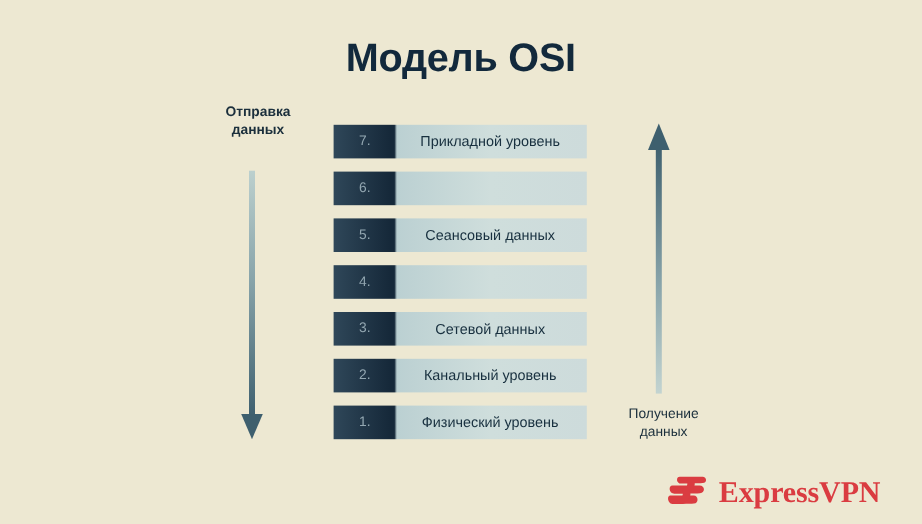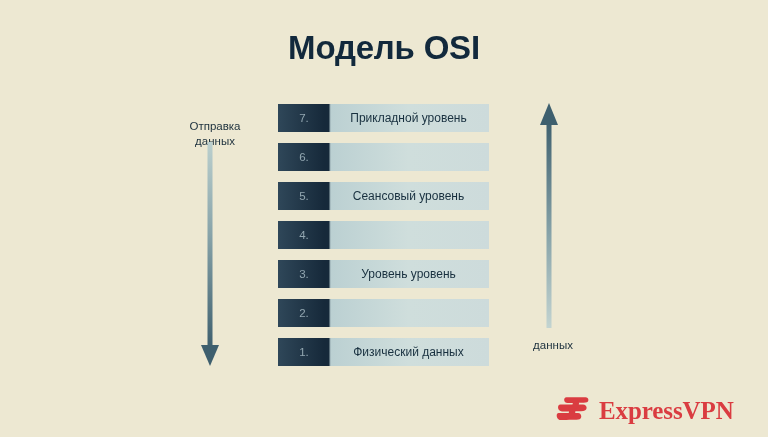--- a/index.html
+++ b/index.html
@@ -74,21 +74,22 @@
   .side-label {
     position: absolute;
     text-align: center;
     font-size: 11.5px;
     line-height: 15px;
     color: #1B2F3C;
     width: 130px;
   }
   .side-label.left {
     left: 150px;
-    top: 119px;
+    top: 87px;
+    font-weight: bold;
   }
   .side-label.right {
     left: 488px;
     top: 338px;
   }
 
   .arrow {
     position: absolute;
   }
   .arrow.left {
@@ -155,58 +156,60 @@
       <div class="layer-num">7.</div>
       <div class="layer-label">Прикладной уровень</div>
     </div>
 
     <div class="layer-row">
       <div class="layer-num">6.</div>
     </div>
 
     <div class="layer-row">
       <div class="layer-num">5.</div>
-      <div class="layer-label">Сеансовый уровень</div>
+      <div class="layer-label">Сеансовый данных</div>
     </div>
 
     <div class="layer-row">
       <div class="layer-num">4.</div>
     </div>
 
     <div class="layer-row">
       <div class="layer-num">3.</div>
-      <div class="layer-label">Уровень уровень</div>
+      <div class="layer-label">Сетевой данных</div>
     </div>
 
     <div class="layer-row">
       <div class="layer-num">2.</div>
+      <div class="layer-label">Канальный уровень</div>
     </div>
 
     <div class="layer-row">
       <div class="layer-num">1.</div>
-      <div class="layer-label">Физический данных</div>
+      <div class="layer-label">Физический уровень</div>
     </div>
 
   </div>
 
   <div class="arrow right">
     <svg width="22" height="230" viewBox="0 0 22 230" xmlns="http://www.w3.org/2000/svg">
       <defs>
         <linearGradient id="gradUp" x1="0" y1="0" x2="0" y2="1">
           <stop offset="0%" stop-color="#3E5F6E"></stop>
           <stop offset="55%" stop-color="#87A3A9"></stop>
           <stop offset="100%" stop-color="#C3D4D1"></stop>
         </linearGradient>
       </defs>
       <rect x="8.5" y="20" width="5" height="208" fill="url(#gradUp)"></rect>
       <polygon points="2,25 20,25 11,3" fill="#3E5F6E"></polygon>
     </svg>
   </div>
 
   <div class="side-label right">
+    <div>Получение</div>
     <div>данных</div>
   </div>
 
   <div class="logo">
     <span class="logo-mark">
       <svg width="34" height="28" viewBox="0 0 34 28" xmlns="http://www.w3.org/2000/svg">
         <path d="M10.5 1.2 C17.5 1.2 26 1.2 29.5 1.2 C33 1.2 33.6 6.2 29.6 6.6 C25 7.0 15 7.0 11.5 7.0 C7.5 7.0 7.0 1.2 10.5 1.2 Z" fill="#DA3C41"></path>
         <path d="M4.5 8.6 C12 8.6 23 8.6 27 8.6 C31.5 8.6 32 14.6 27.3 15.0 C22 15.4 10 15.4 6.0 15.4 C1.3 15.4 0.7 8.6 4.5 8.6 Z" fill="#DA3C41"></path>
         <path d="M2.6 17.0 C9 17.0 18.5 17.0 22 17.0 C26 17.0 26.6 23.2 22.3 23.6 C18 24.0 8 24.0 4.4 24.0 C0.4 24.0 -0.6 17.0 2.6 17.0 Z" fill="#DA3C41"></path>
         <path d="M20 2.0 C24 4.5 24 10 20 12.5 C17.5 14.1 14.5 14.5 12 13.0 C16 11.5 17.5 8.0 16.5 5.0 C16.0 3.4 18.0 1.6 20 2.0 Z" fill="#DA3C41"></path>

